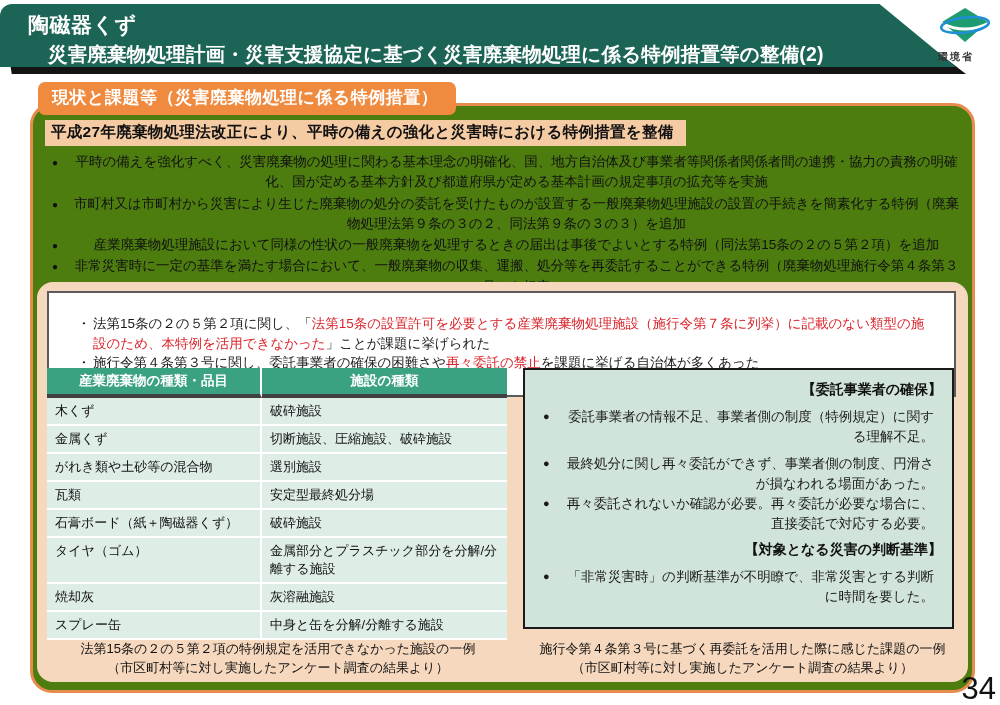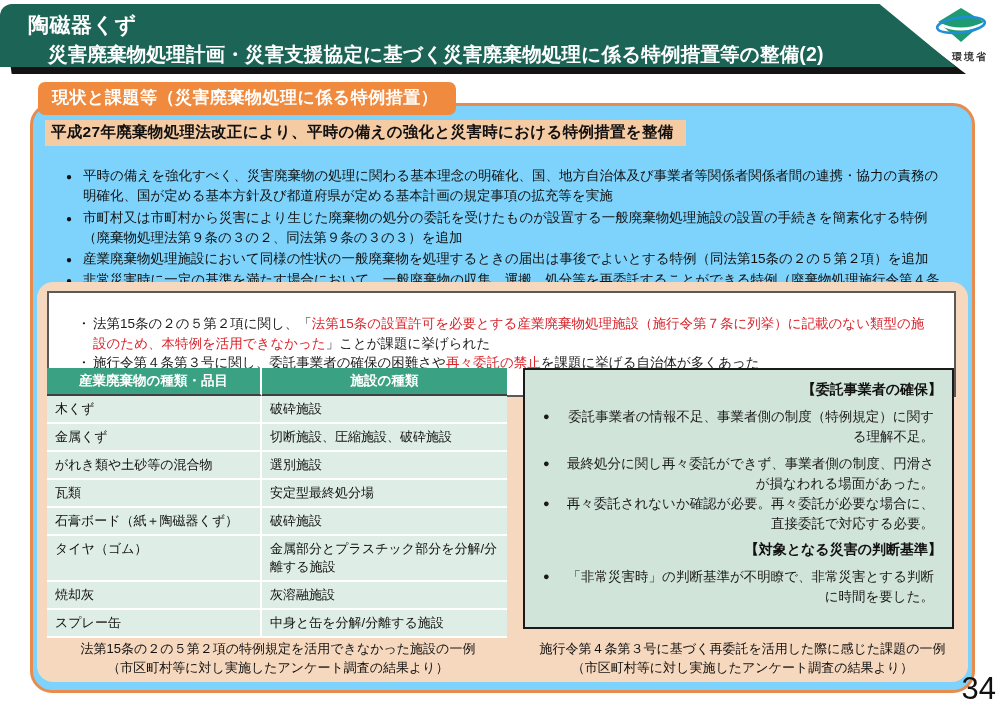--- a/index.html
+++ b/index.html
@@ -22,43 +22,43 @@
     border-top-left-radius:12px;
     color:#fff;
   }
   .banner .line1{
     margin:7px 0 0 28px;font-size:21px;font-weight:bold;letter-spacing:.5px;
   }
   .banner .line2{
     margin:2px 0 0 48px;font-size:19.5px;font-weight:bold;letter-spacing:.2px;
   }
   
-  .logo{position:absolute;right:12px;top:6px;width:62px;text-align:right;}
+  .logo{position:absolute;right:0;top:6px;width:62px;text-align:left;}
   .logo-label{font-size:10px;font-weight:bold;color:#333;letter-spacing:2px;margin-top:-2px;}
   
   .tab{
     position:absolute;left:38px;top:82px;z-index:6;
     background:#EF8A3E;color:#fff;font-size:17px;font-weight:bold;
     padding:4px 18px 6px 14px;border-radius:7px;letter-spacing:.5px;
   }
   
   .container{
     position:absolute;left:30px;top:103px;width:939px;height:584px;
-    border:3px solid #E88B4F;border-radius:22px;background:#7dd3fc;text-decoration:underline;
+    border:3px solid #E88B4F;border-radius:22px;background:#4d7c0f;text-decoration:underline;
   }
   .highlight-heading{
     position:absolute;left:12px;top:14px;
     background:#F5CBA4;color:#111;
     font-size:15.5px;font-weight:bold;
     padding:2px 12px 3px 6px;letter-spacing:.3px;
   }
   .intro-bullets{
     position:absolute;left:18px;right:8px;top:46px;
-    list-style:none;margin:14px;padding:0;
-    font-size:13.5px;line-height:1.5;color:#111;
+    list-style:none;margin:0;padding:0;
+    font-size:13.5px;line-height:1.5;color:#111;text-align:center;
   }
   .intro-bullets li{position:relative;padding-left:18px;margin-bottom:1px;}
   .intro-bullets li::before{
     content:"●";position:absolute;left:1px;top:3px;font-size:10px;color:#111;
   }
   
   .panel{
     position:absolute;left:4px;right:4px;top:176px;height:400px;
     background:#F6D8BE;border-radius:16px;
   }
@@ -73,21 +73,21 @@
   .notice li::before{content:"・";position:absolute;left:0;top:0;color:#111;}
   .red{color:#D9242B;}
   
   .waste-table{
     position:absolute;left:10px;top:86px;width:460px;
     border-collapse:separate;border-spacing:0;
   }
   .waste-table th{
     background:#3BA183;color:#fff;font-size:13.5px;font-weight:bold;
     padding:4px 4px;text-align:center;
-    border-bottom:2px solid #404040;
+    border-bottom:4px solid #404040;
   }
   .waste-table th:first-child{border-right:2px solid #fff;width:205px;}
   .waste-table td{
     background:#DEEDE6;color:#111;font-size:13px;
     padding:4px 8px;vertical-align:top;
     border-bottom:2px solid #fff;
     margin-left:48px;
   }
   .waste-table td:first-child{border-right:2px solid #fff;}
   

